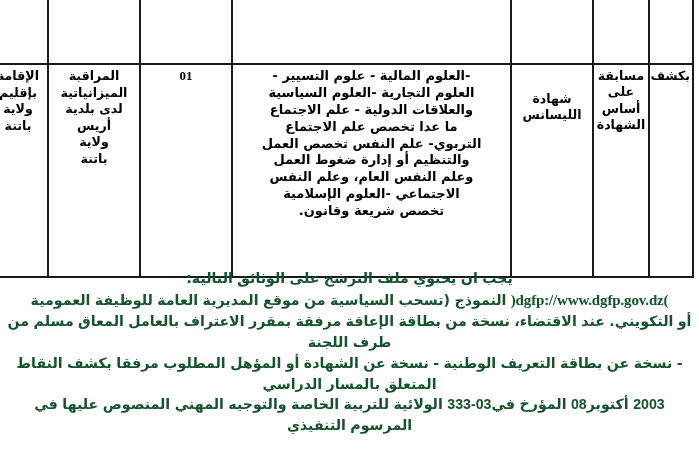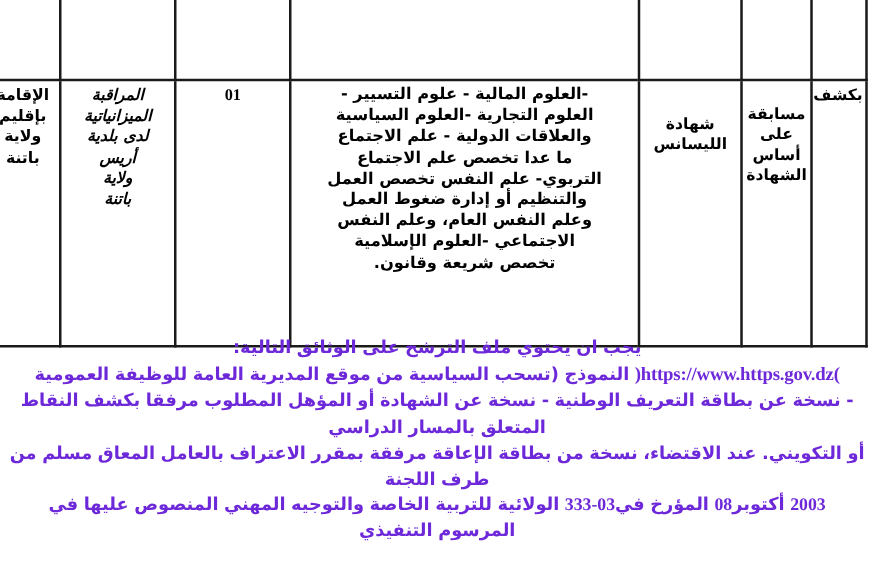--- a/index.html
+++ b/index.html
@@ -61,25 +61,25 @@
   col.c-service    { width: 92px;  }  
   col.c-location   { width: 60px;  }  
 
   .cell-txt {
     display: block;
     white-space: pre-line;
     word-break: normal;
   }
 
   .fs-grade    { font-size: 12.5px; line-height: 1.25; }
-  .fs-mode     { font-size: 12.5px; line-height: 1.30; margin-top: 15px; }
+  .fs-mode     { font-size: 12.5px; line-height: 1.30; }
   .fs-degree   { font-size: 12.5px; line-height: 1.30; margin-top: 23px; }
   .fs-spec     { font-size: 13px; line-height: 1.30; letter-spacing: -0.1px; }
   .fs-count    { font-size: 13px;  font-family: "Liberation Serif", serif; }
-  .fs-service  { font-size: 12.6px; line-height: 1.32; font-style: italic; }
+  .fs-service  { font-size: 12.6px; line-height: 1.32; }
   .fs-location { font-size: 12.6px; line-height: 1.32; }
 
   
   tr.row-master td  { height: 128px; }
   tr.row-licence td { height: 206px; }
 
   tr.row-master td .cell-txt { padding-top: 0; }
 
   
   #conditions {
@@ -91,39 +91,39 @@
     text-align: center;
   }
 
   #conditions p {
     margin: 0;
     padding: 0;
     font-size: 14.2px;
     font-weight: bold;
     line-height: 1.47;
     letter-spacing: -0.15px;
-    color: #6d28d9;
+    color: #14532d;
     text-align: center;
     word-spacing: -0.5px;
   }
 
   #conditions p.first-line { text-align: center; }
 
   .url-latin {
     direction: ltr;
     unicode-bidi: embed;
     font-family: "Liberation Serif", "DejaVu Serif", serif;
     font-weight: bold;
     font-size: 15px;
   }
 
   .num-latin {
     direction: ltr;
     unicode-bidi: embed;
-    font-family: Liberation Serif, serif;
+    font-family: Liberation Sans, sans-serif;
   }
 </style>
 </head>
 <body>
 
 <div id="page">
 
   <div id="table-wrap">
     <table class="reg-table">
       <colgroup>
@@ -207,27 +207,27 @@
       </tbody>
     </table>
   </div>
 
   <div id="conditions">
 
     <p class="first-line">يجب ان يحتوي ملف الترشح على الوثائق التالية:</p>
 
 
     <p>
-      <span class="url-latin">)</span><span class="url-latin">https://www.https.gov.dz</span><span class="url-latin">(</span>
+      <span class="url-latin">)</span><span class="url-latin">dgfp://www.dgfp.gov.dz</span><span class="url-latin">(</span>
       <span>النموذج (تسحب السياسية من موقع المديرية العامة للوظيفة العمومية</span>
     </p>
 
+    <p>أو التكويني. عند الاقتضاء، نسخة من بطاقة الإعاقة مرفقة بمقرر الاعتراف بالعامل المعاق مسلم من طرف اللجنة</p>
+
     <p>- نسخة عن بطاقة التعريف الوطنية - نسخة عن الشهادة أو المؤهل المطلوب مرفقا بكشف النقاط المتعلق بالمسار الدراسي</p>
-
-    <p>أو التكويني. عند الاقتضاء، نسخة من بطاقة الإعاقة مرفقة بمقرر الاعتراف بالعامل المعاق مسلم من طرف اللجنة</p>
 
     <p>
       <span class="num-latin">2003</span>
       <span>أكتوبر</span><span class="num-latin">08</span>
       <span>المؤرخ في</span><span class="num-latin">333-03</span>
       <span>الولائية للتربية الخاصة والتوجيه المهني المنصوص عليها في المرسوم التنفيذي</span>
     </p>
 
   </div>
 

